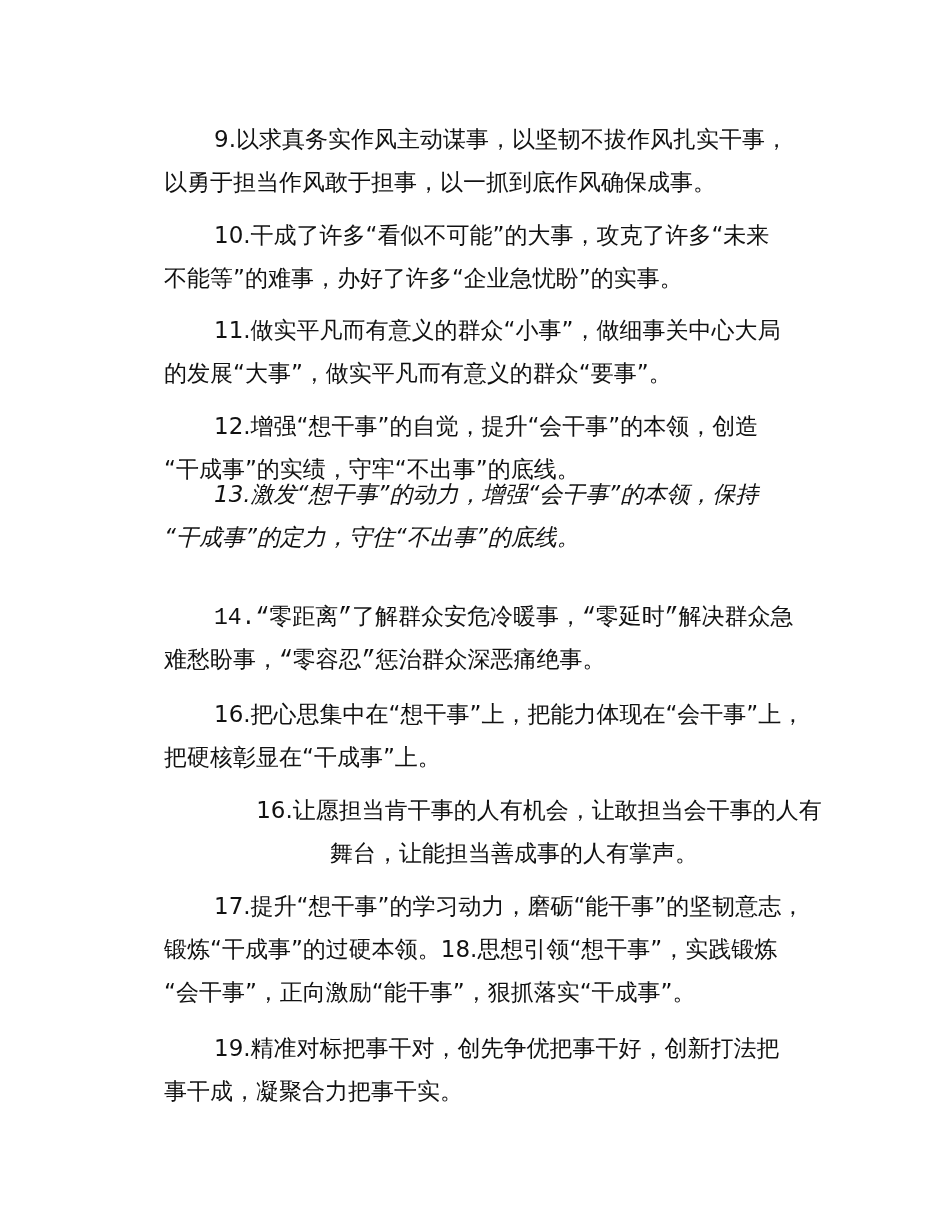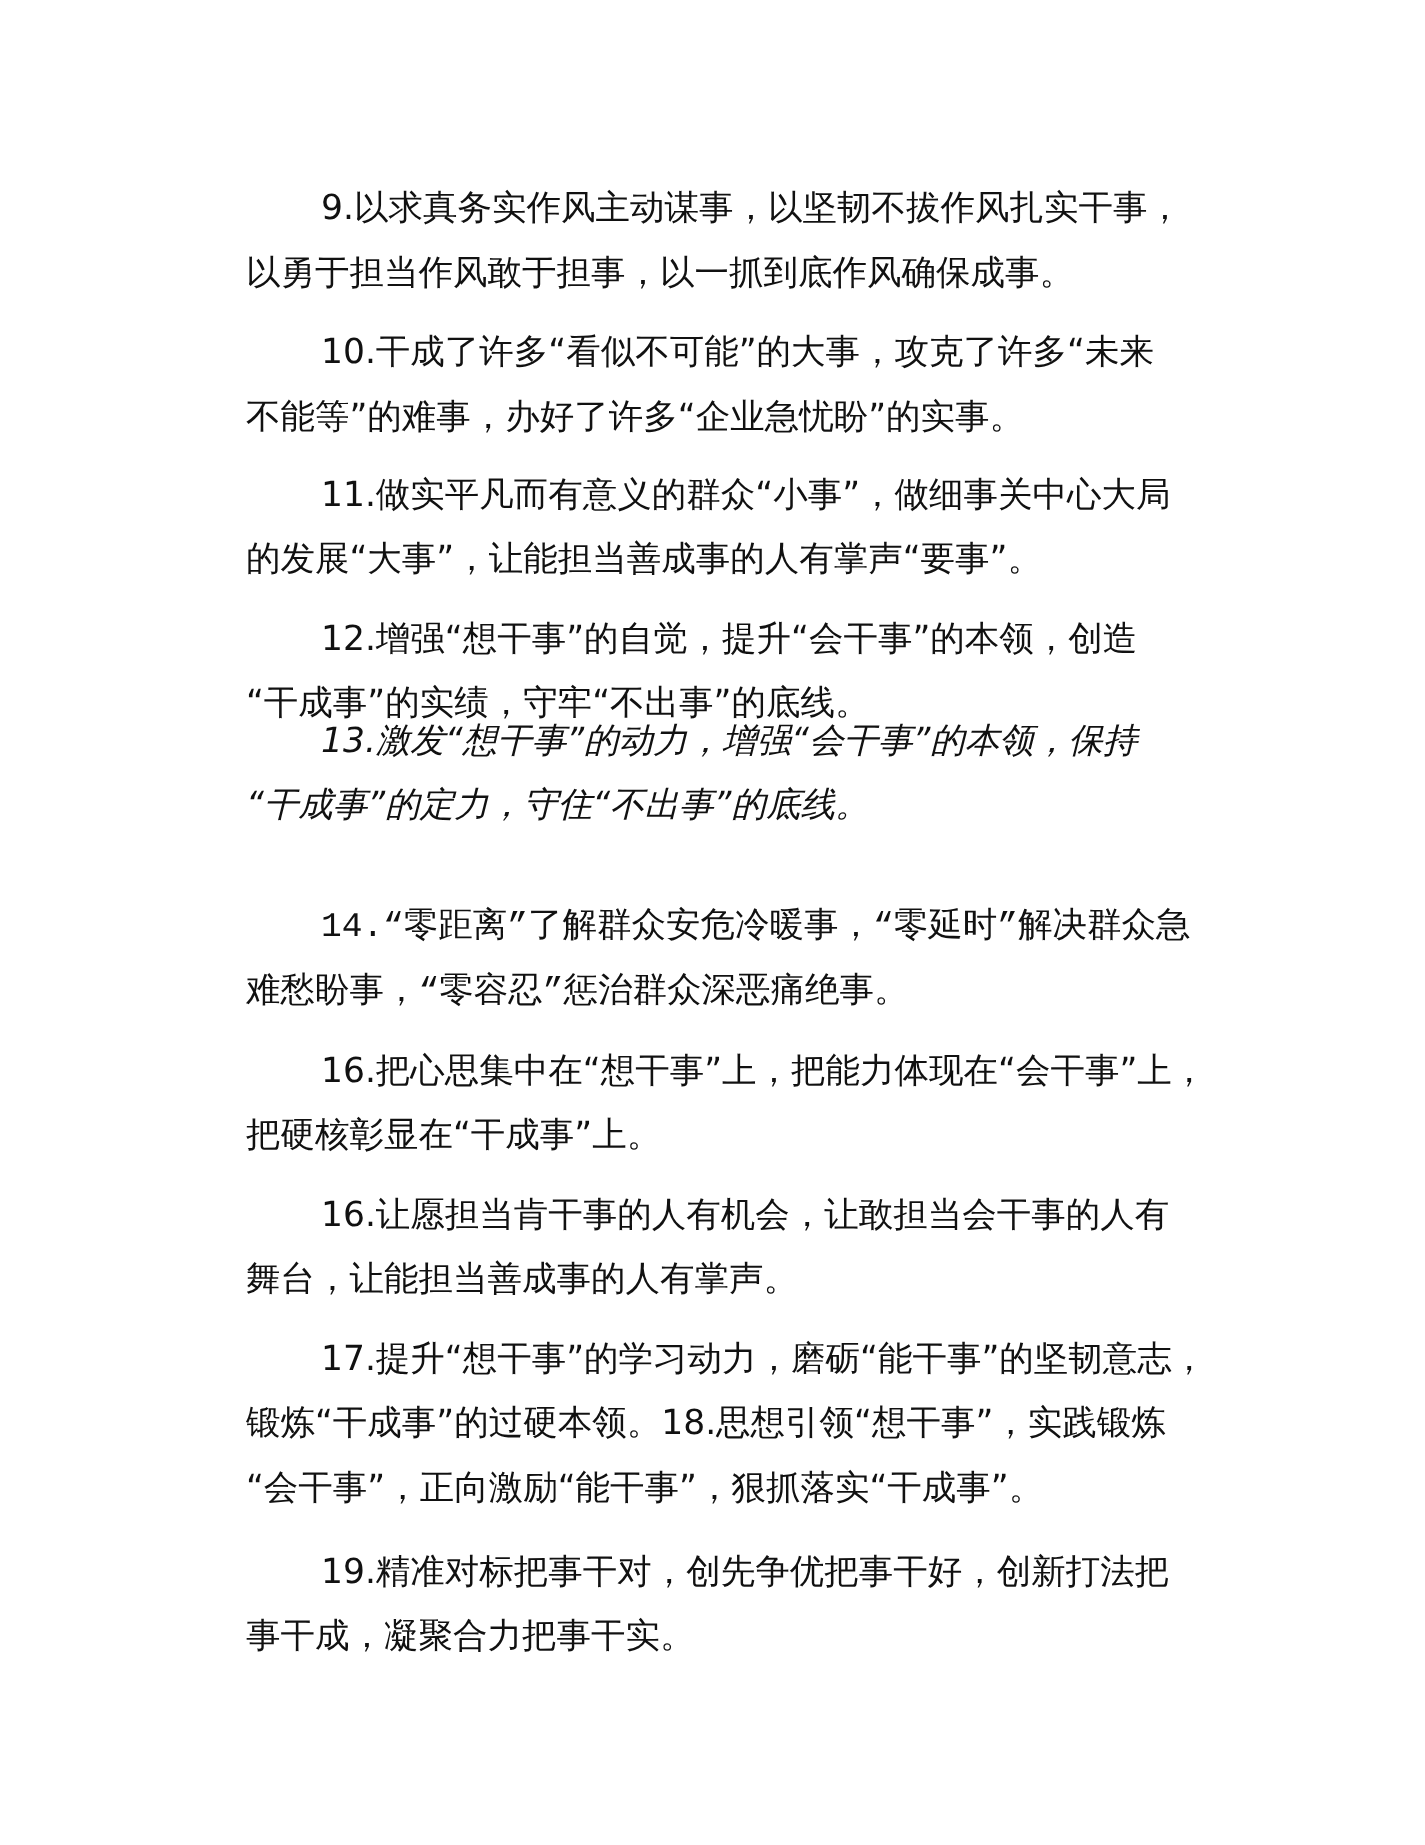--- a/index.html
+++ b/index.html
@@ -51,21 +51,21 @@
     <span class="line">以勇于担当作风敢于担事，以一抓到底作风确保成事。</span>
   </div>
 
   <div class="para" style="top:214px;">
     <span class="line first">10.干成了许多“看似不可能”的大事，攻克了许多“未来</span>
     <span class="line">不能等”的难事，办好了许多“企业急忧盼”的实事。</span>
   </div>
 
   <div class="para" style="top:309px;">
     <span class="line first">11.做实平凡而有意义的群众“小事”，做细事关中心大局</span>
-    <span class="line">的发展“大事”，让能担当善成事的人有掌声“要事”。</span>
+    <span class="line">的发展“大事”，做实平凡而有意义的群众“要事”。</span>
   </div>
 
   <div class="para" style="top:405px;">
     <span class="line first">12.增强“想干事”的自觉，提升“会干事”的本领，创造</span>
     <span class="line">“干成事”的实绩，守牢“不出事”的底线。</span>
   </div>
 
   <div class="para" style="top:473px;font-style:italic;">
     <span class="line first">13.激发“想干事”的动力，增强“会干事”的本领，保持</span>
     <span class="line">“干成事”的定力，守住“不出事”的底线。</span>
@@ -74,21 +74,21 @@
   <div class="para" style="top:597px;font-family:Liberation Mono, monospace;">
     <span class="line first">14.“零距离”了解群众安危冷暖事，“零延时”解决群众急</span>
     <span class="line">难愁盼事，“零容忍”惩治群众深恶痛绝事。</span>
   </div>
 
   <div class="para" style="top:693px;">
     <span class="line first">16.把心思集中在“想干事”上，把能力体现在“会干事”上，</span>
     <span class="line">把硬核彰显在“干成事”上。</span>
   </div>
 
-  <div class="para" style="top:789px;">
+  <div class="para" style="top:789px;text-align:center;">
     <span class="line first">16.让愿担当肯干事的人有机会，让敢担当会干事的人有</span>
     <span class="line">舞台，让能担当善成事的人有掌声。</span>
   </div>
 
   <div class="para" style="top:885px;">
     <span class="line first">17.提升“想干事”的学习动力，磨砺“能干事”的坚韧意志，</span>
     <span class="line">锻炼“干成事”的过硬本领。18.思想引领“想干事”，实践锻炼</span>
     <span class="line">“会干事”，正向激励“能干事”，狠抓落实“干成事”。</span>
   </div>
 

